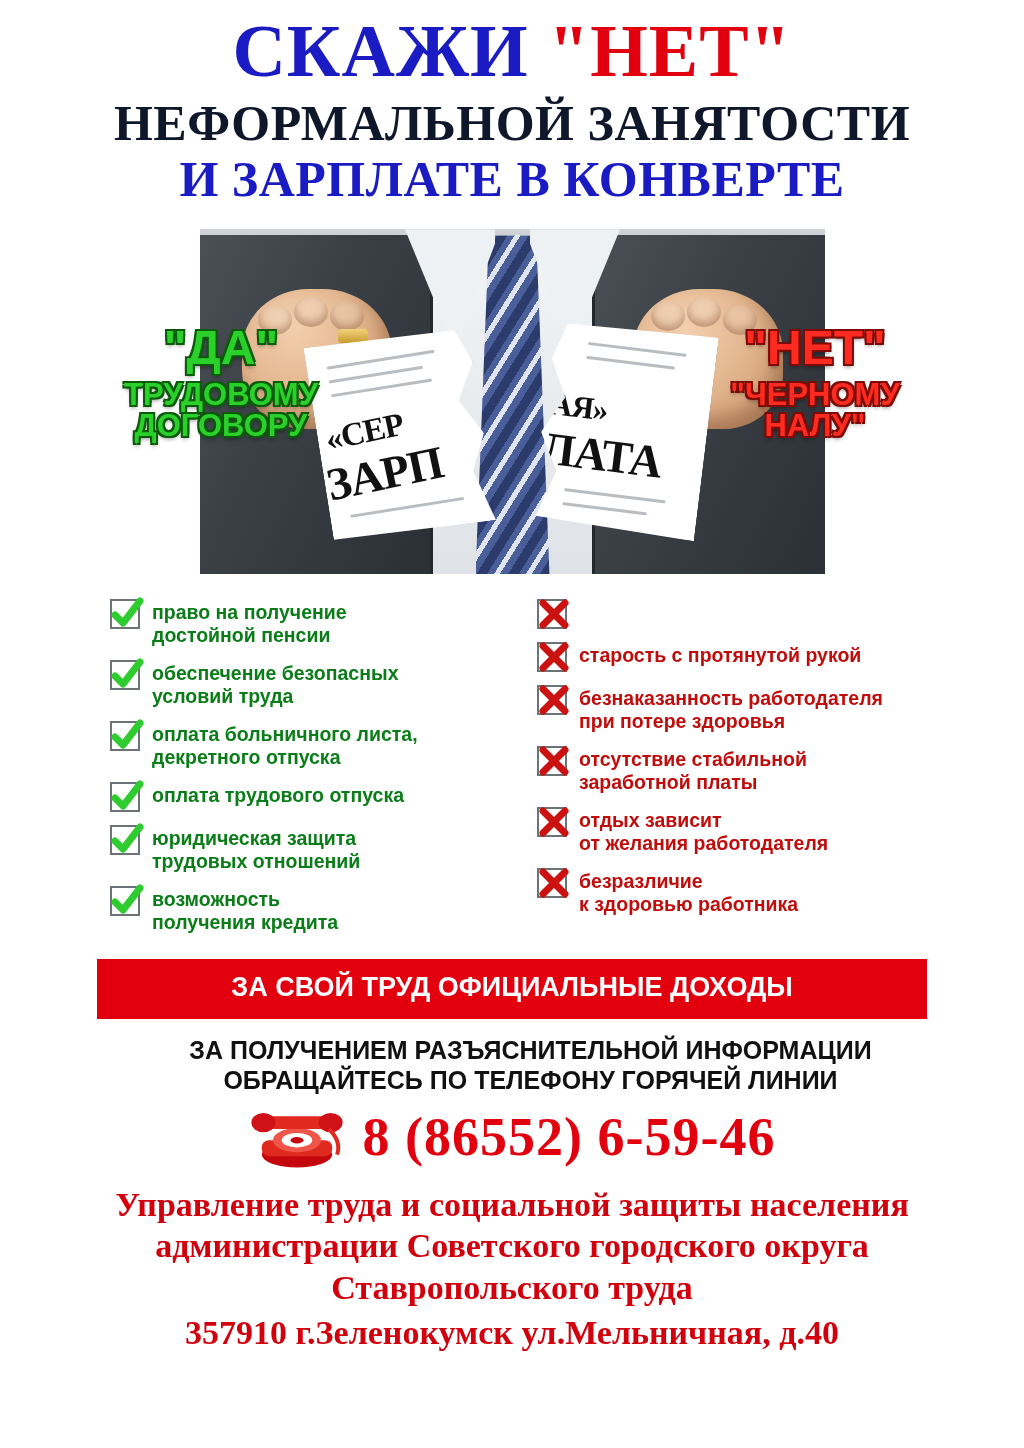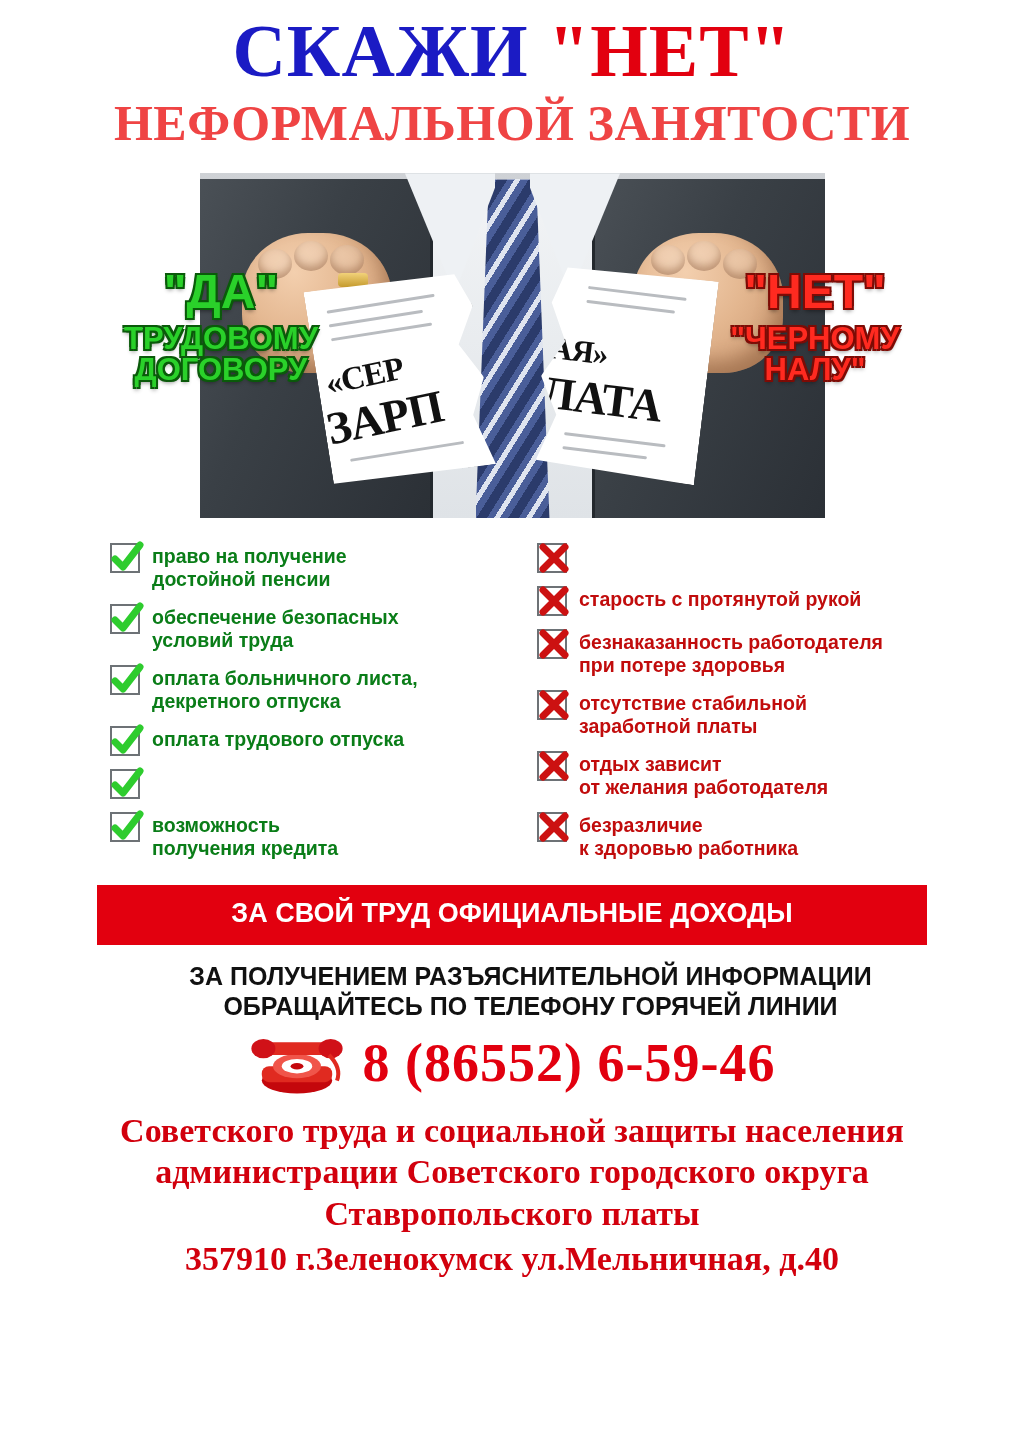--- a/index.html
+++ b/index.html
@@ -30,21 +30,21 @@
     white-space: nowrap;
   }
   .headline-1 .red {
     color: #e2000f;
   }
   .headline-2 {
     font-family: "Liberation Serif", serif;
     font-weight: bold;
     font-size: 50px;
     line-height: 1.12;
-    color: #ef4444;
+    color: #0f172a;
     margin-top: 6px;
     letter-spacing: 0.5px;
     white-space: nowrap;
   }
   .headline-3 {
     font-family: "Liberation Serif", serif;
     font-weight: bold;
     font-size: 50px;
     line-height: 1.12;
     color: #1b1bc4;
@@ -307,20 +307,21 @@
     color: #d2000d;
   }
   .footer .addr { margin-top: 4px; }
 </style>
 </head>
 <body>
 
 <div class="headline">
   <div class="headline-1"><span>СКАЖИ </span><span class="red">"НЕТ"</span></div>
   <div class="headline-2">НЕФОРМАЛЬНОЙ ЗАНЯТОСТИ</div>
+  <div class="headline-3">И ЗАРПЛАТЕ В КОНВЕРТЕ</div>
 </div>
 
 <div class="photo-area">
 
   <div class="photo">
     <div class="suit"></div>
     <div class="shirt"></div>
     <div class="tie"></div>
     <div class="jacket-left"></div>
     <div class="jacket-right"></div>
@@ -409,20 +410,21 @@
           </svg>
       </div>
       <div class="li-text">оплата трудового отпуска</div>
     </div>
     <div class="li">
       <div class="mark">
         <svg width="34" height="34" viewBox="0 0 34 34">
             <path d="M5 18 L13 26 L30 4" stroke="#2ecc2e" stroke-width="7" fill="none" stroke-linecap="round" stroke-linejoin="round"></path>
           </svg>
       </div>
+      <div class="li-text">юридическая защита<br>трудовых отношений</div>
     </div>
     <div class="li">
       <div class="mark">
         <svg width="34" height="34" viewBox="0 0 34 34">
             <path d="M5 18 L13 26 L30 4" stroke="#2ecc2e" stroke-width="7" fill="none" stroke-linecap="round" stroke-linejoin="round"></path>
           </svg>
       </div>
       <div class="li-text">возможность<br>получения кредита</div>
     </div>
   </div>
@@ -496,17 +498,17 @@
     <ellipse cx="60" cy="44" rx="8" ry="4" fill="#c4070c"></ellipse>
     <rect x="10" y="14" width="100" height="16" rx="8" fill="#e02a20"></rect>
     <ellipse cx="18" cy="22" rx="15" ry="12" fill="#d01118"></ellipse>
     <ellipse cx="102" cy="22" rx="15" ry="12" fill="#d01118"></ellipse>
     <path d="M100 30 Q116 46 110 62" stroke="#e02a20" stroke-width="5" fill="none"></path>
   </svg>
   <div class="phone-number">8 (86552) 6-59-46</div>
 </div>
 
 <div class="footer">
-  <div>Советского труда и социальной защиты населения</div>
+  <div>Управление труда и социальной защиты населения</div>
   <div>администрации Советского городского округа</div>
-  <div>Ставропольского платы</div>
+  <div>Ставропольского труда</div>
   <div class="addr">357910 г.Зеленокумск ул.Мельничная, д.40</div>
 </div>
 
 </body></html>

